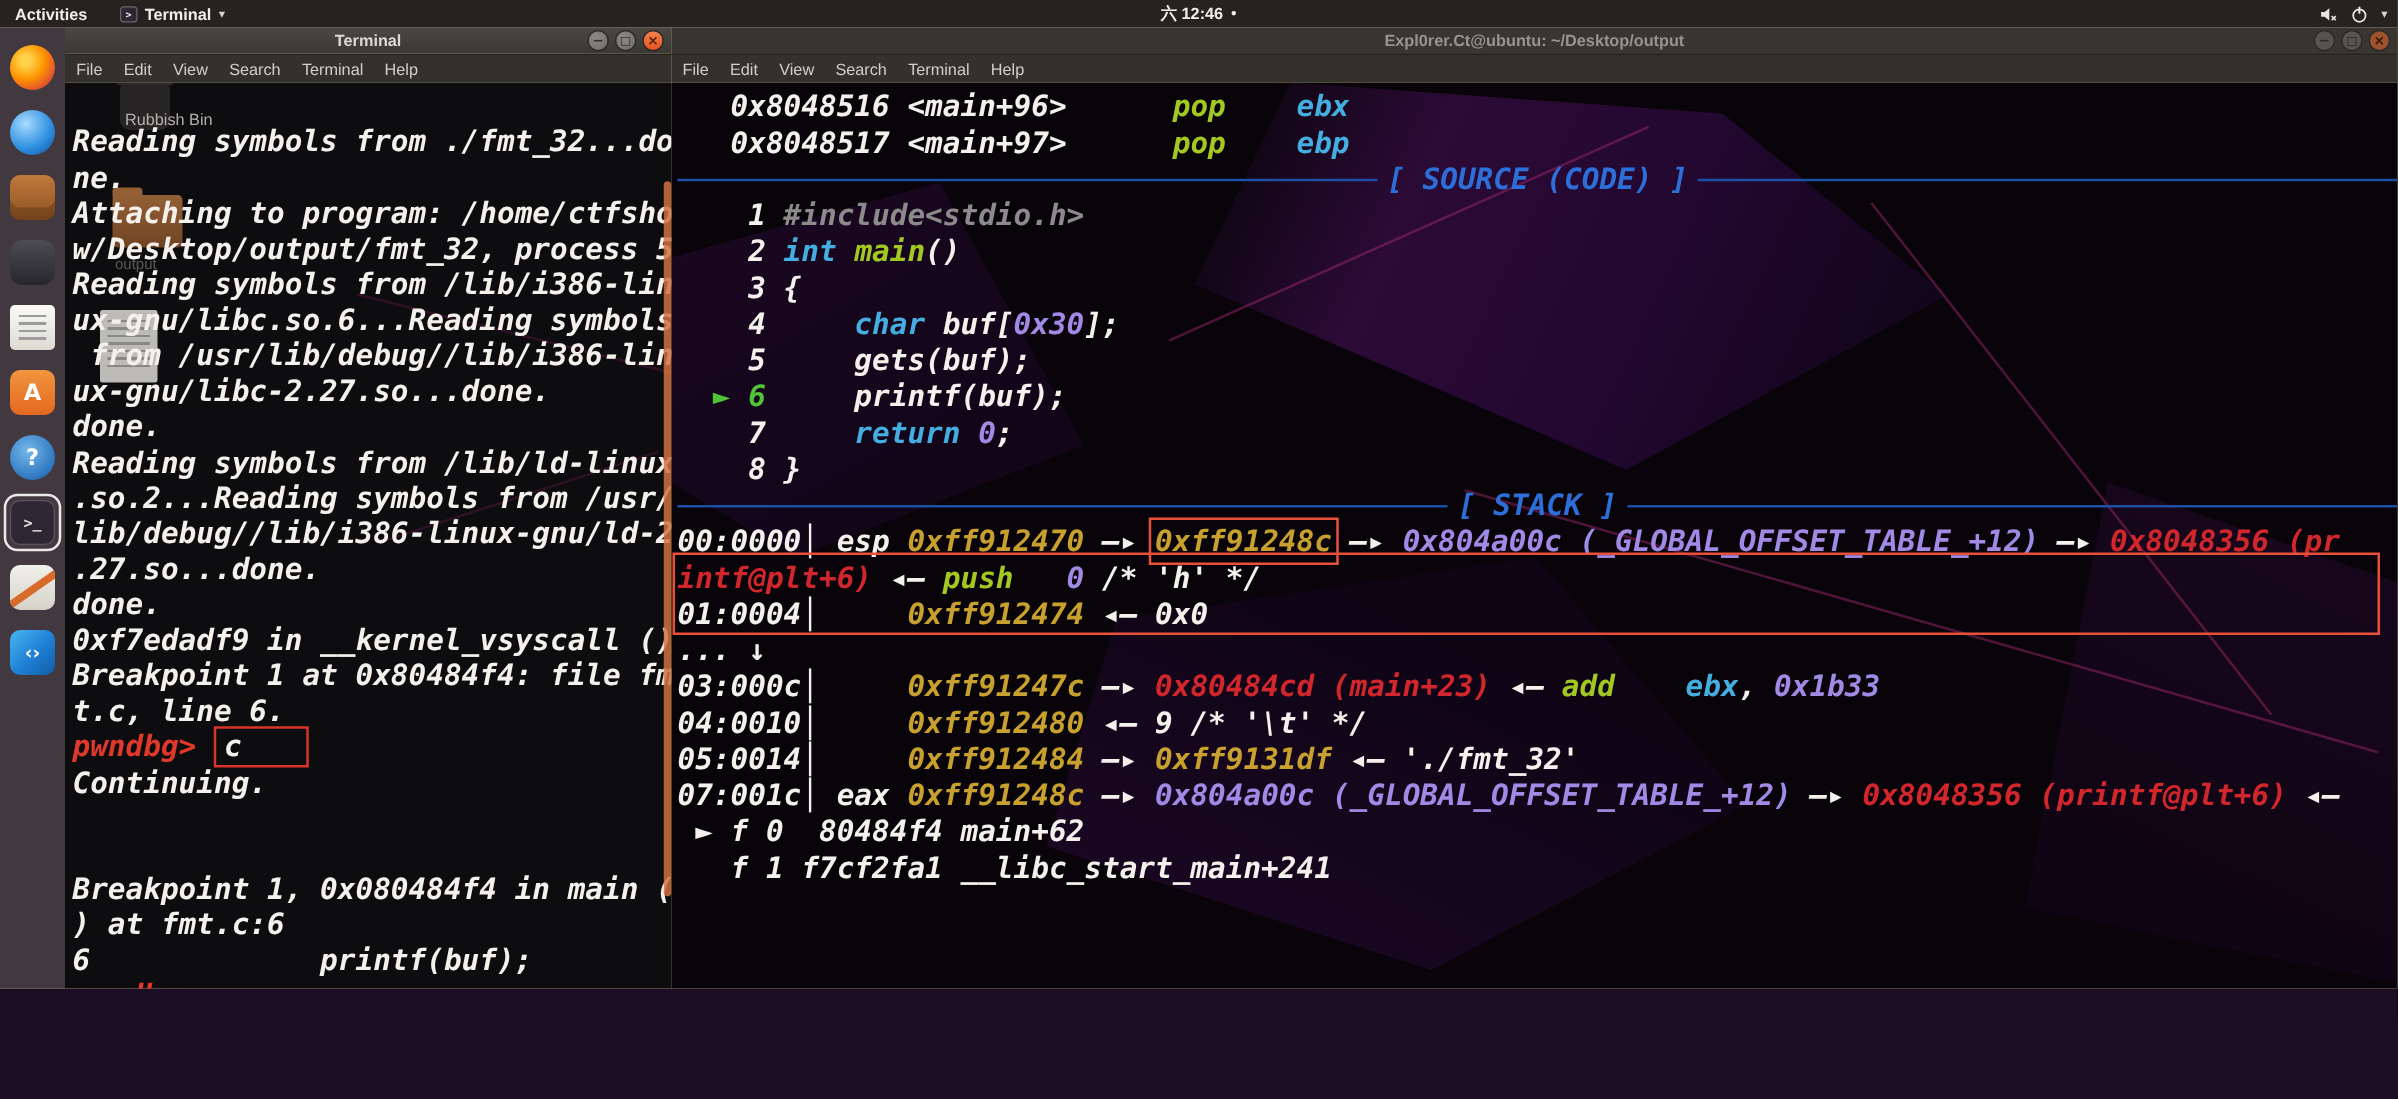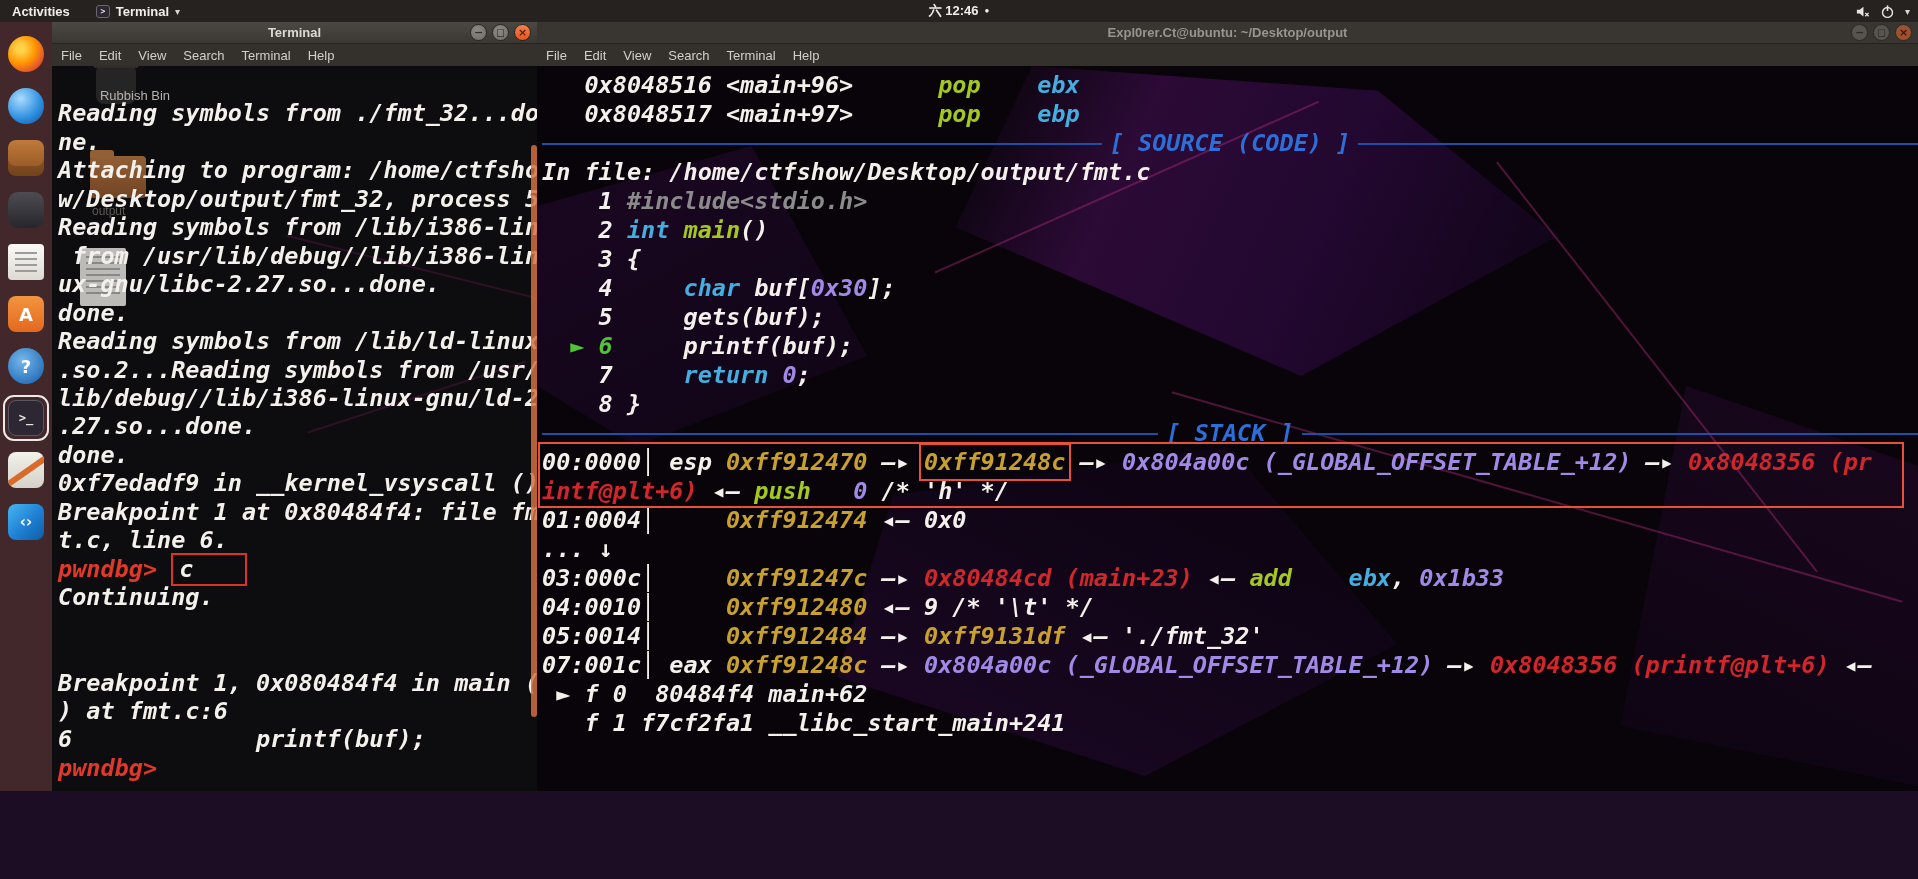--- a/index.html
+++ b/index.html
@@ -1,19 +1,19 @@
 <!DOCTYPE html>
 <html><head>
 <meta charset="utf-8">
 <title>Terminal</title>
 <style>
   *{margin:0;padding:0;box-sizing:border-box;}
   html,body{background:#1c0d24;}
   .screen{position:relative;width:1918px;height:791px;overflow:hidden;
-          font-family:"Liberation Sans","DejaVu Sans",sans-serif;background:#f97316;}
+          font-family:"Liberation Sans","DejaVu Sans",sans-serif;background:#fef9c3;}
 
   
   .topbar{position:absolute;left:0;top:0;width:1918px;height:22px;background:#262220;
           display:flex;align-items:center;color:#f0eeec;font-size:13px;font-weight:bold;z-index:30;}
   .tb-left{display:flex;align-items:center;gap:26px;padding-left:12px;}
   .tb-app{display:flex;align-items:center;gap:6px;}
   .tb-term-mini{width:14px;height:13px;background:#2d2633;border:1px solid #6a6570;border-radius:3px;
                 color:#e8e6e2;font:bold 8px/11px "DejaVu Sans Mono",monospace;text-align:center;}
   .chev{font-size:10px;color:#d9d6d2;}
   .tb-clock{position:absolute;left:50%;transform:translateX(-50%);display:flex;align-items:center;gap:6px;}
@@ -223,20 +223,21 @@
       <div class="ghost ghost-doc"></div>
       <div class="ghost-line" style="left:230px;top:200px;width:260px;transform:rotate(14deg);"></div>
       <div class="ghost-line" style="left:250px;top:330px;width:230px;transform:rotate(-18deg);"></div>
       <div id="llines">
           <div class="trow">&nbsp;</div>
           <div class="trow"><span class="w">Reading symbols from ./fmt_32...do</span></div>
           <div class="trow"><span class="w">ne.</span></div>
           <div class="trow"><span class="w">Attaching to program: /home/ctfsho</span></div>
           <div class="trow"><span class="w">w/Desktop/output/fmt_32, process 5</span></div>
           <div class="trow"><span class="w">Reading symbols from /lib/i386-lin</span></div>
+          <div class="trow"><span class="w">ux-gnu/libc.so.6...Reading symbols</span></div>
           <div class="trow"><span class="w"> from /usr/lib/debug//lib/i386-lin</span></div>
           <div class="trow"><span class="w">ux-gnu/libc-2.27.so...done.</span></div>
           <div class="trow"><span class="w">done.</span></div>
           <div class="trow"><span class="w">Reading symbols from /lib/ld-linux</span></div>
           <div class="trow"><span class="w">.so.2...Reading symbols from /usr/</span></div>
           <div class="trow"><span class="w">lib/debug//lib/i386-linux-gnu/ld-2</span></div>
           <div class="trow"><span class="w">.27.so...done.</span></div>
           <div class="trow"><span class="w">done.</span></div>
           <div class="trow"><span class="w">0xf7edadf9 in __kernel_vsyscall ()</span></div>
           <div class="trow"><span class="w">Breakpoint 1 at 0x80484f4: file fm</span></div>
@@ -275,21 +276,20 @@
       <div class="wp wp2"></div>
       <div class="wp wp3"></div>
       <div class="wp wp4"></div>
       <div class="wpl" style="left:620px;top:430px;width:760px;transform:rotate(16deg);"></div>
       <div class="wpl" style="left:860px;top:300px;width:520px;transform:rotate(52deg);"></div>
       <div class="wpl" style="left:380px;top:120px;width:420px;transform:rotate(-24deg);"></div>
       <div id="rlines" style="position:relative;z-index:2;">
           <div class="trow"><span class="w">   0x8048516 &lt;main+96&gt;      </span><span class="g">pop</span><span class="w">    </span><span class="c">ebx</span></div>
           <div class="trow"><span class="w">   0x8048517 &lt;main+97&gt;      </span><span class="g">pop</span><span class="w">    </span><span class="c">ebp</span></div>
           <div class="trow sep-row"><span class="sep-line"></span><span class="sep-label">[ SOURCE (CODE) ]</span><span class="sep-line"></span></div>
-          <div class="trow"><span class="w">In file: /home/ctfshow/Desktop/output/fmt.c</span></div>
           <div class="trow"><span class="w">    1 </span><span class="gy">#include&lt;stdio.h&gt;</span></div>
           <div class="trow"><span class="w">    2 </span><span class="c">int</span><span class="w"> </span><span class="g">main</span><span class="w">()</span></div>
           <div class="trow"><span class="w">    3 {</span></div>
           <div class="trow"><span class="w">    4     </span><span class="c">char</span><span class="w"> buf[</span><span class="p">0x30</span><span class="w">];</span></div>
           <div class="trow"><span class="w">    5     gets(buf);</span></div>
           <div class="trow"><span class="w">  </span><span class="g6">► 6</span><span class="w">     printf(buf);</span></div>
           <div class="trow"><span class="w">    7     </span><span class="c">return</span><span class="w"> </span><span class="p">0</span><span class="w">;</span></div>
           <div class="trow"><span class="w">    8 }</span></div>
           <div class="trow sep-row"><span class="sep-line"></span><span class="sep-label">[ STACK ]</span><span class="sep-line"></span></div>
           <div class="trow"><span class="w">00:0000│ </span><span class="w">esp</span><span class="w"> </span><span class="y">0xff912470</span><span class="w"> —▸ </span><span class="y boxed-val">0xff91248c</span><span class="w"> —▸ </span><span class="p">0x804a00c (_GLOBAL_OFFSET_TABLE_+12)</span><span class="w"> —▸ </span><span class="ra">0x8048356 (pr</span></div>

